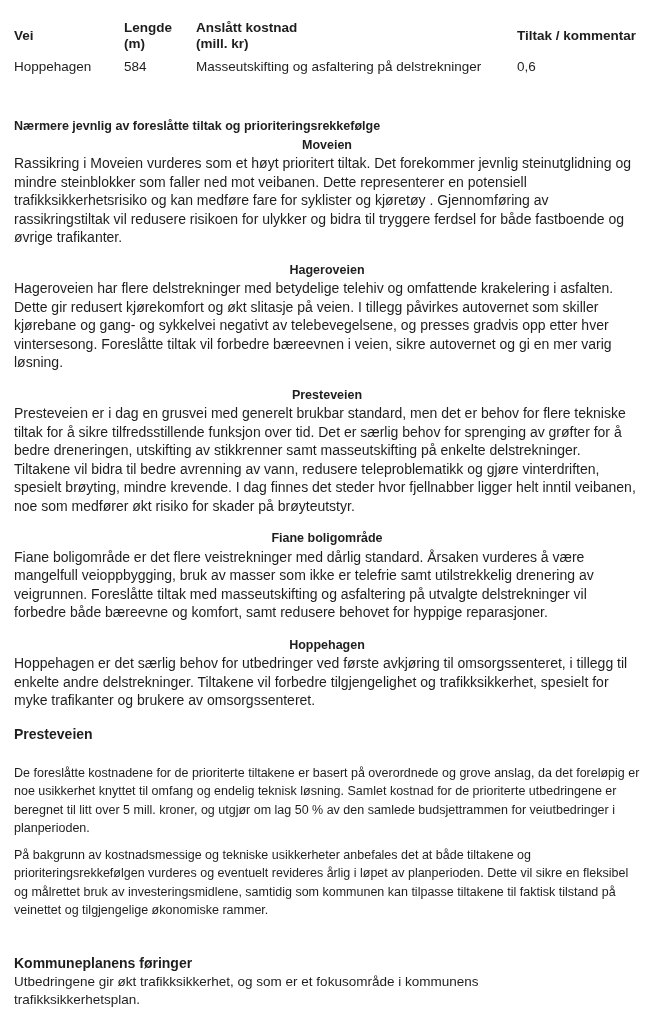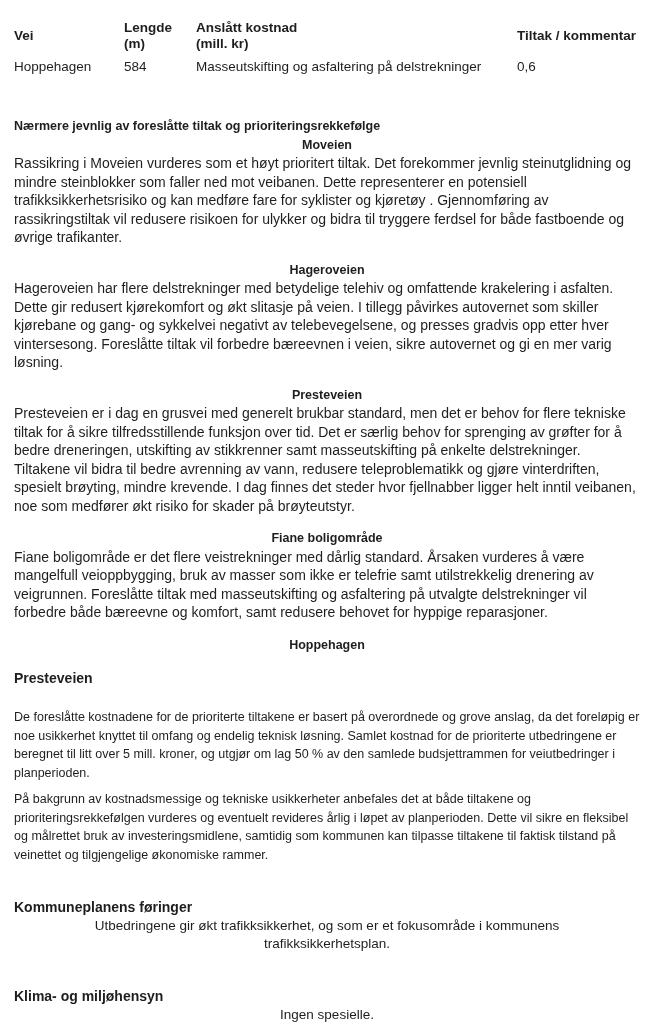--- a/index.html
+++ b/index.html
@@ -78,21 +78,20 @@
   .footer-section.gap-large { margin-bottom: 34px; }
   .footer-section h2 {
     font-size: 14px;
     font-weight: bold;
     line-height: 19px;
   }
   .footer-section p {
     font-size: 13.5px;
     line-height: 18px;
     white-space: pre-line;
-    text-align: center;
   }
 </style>
 </head>
 <body>
 
 <div class="page">
 
   <div class="road-table">
     <div class="t-head">
       <div class="cell">Vei</div>
@@ -127,20 +126,21 @@
     <p>Presteveien er i dag en grusvei med generelt brukbar standard, men det er behov for flere tekniske tiltak for å sikre tilfredsstillende funksjon over tid. Det er særlig behov for sprenging av grøfter for å bedre dreneringen, utskifting av stikkrenner samt masseutskifting på enkelte delstrekninger. Tiltakene vil bidra til bedre avrenning av vann, redusere teleproblematikk og gjøre vinterdriften, spesielt brøyting, mindre krevende. I dag finnes det steder hvor fjellnabber ligger helt inntil veibanen, noe som medfører økt risiko for skader på brøyteutstyr.</p>
   </div>
 
   <div class="section">
     <h3>Fiane boligområde</h3>
     <p>Fiane boligområde er det flere veistrekninger med dårlig standard. Årsaken vurderes å være mangelfull veioppbygging, bruk av masser som ikke er telefrie samt utilstrekkelig drenering av veigrunnen. Foreslåtte tiltak med masseutskifting og asfaltering på utvalgte delstrekninger vil forbedre både bæreevne og komfort, samt redusere behovet for hyppige reparasjoner.</p>
   </div>
 
   <div class="section">
     <h3>Hoppehagen</h3>
+    <p>Hoppehagen er det særlig behov for utbedringer ved første avkjøring til omsorgssenteret, i tillegg til enkelte andre delstrekninger. Tiltakene vil forbedre tilgjengelighet og trafikksikkerhet, spesielt for myke trafikanter og brukere av omsorgssenteret.</p>
   </div>
 
   <div class="vurderinger">
     <h2>Presteveien</h2>
     <p>De foreslåtte kostnadene for de prioriterte tiltakene er basert på overordnede og grove anslag, da det foreløpig er noe usikkerhet knyttet til omfang og endelig teknisk løsning. Samlet kostnad for de prioriterte utbedringene er beregnet til litt over 5 mill. kroner, og utgjør om lag 50 % av den samlede budsjettrammen for veiutbedringer i planperioden.</p>
     <p>På bakgrunn av kostnadsmessige og tekniske usikkerheter anbefales det at både tiltakene og prioriteringsrekkefølgen vurderes og eventuelt revideres årlig i løpet av planperioden. Dette vil sikre en fleksibel og målrettet bruk av investeringsmidlene, samtidig som kommunen kan tilpasse tiltakene til faktisk tilstand på veinettet og tilgjengelige økonomiske rammer.</p>
   </div>
 
   <div class="footer-sections">
     <div class="footer-section gap-large">

